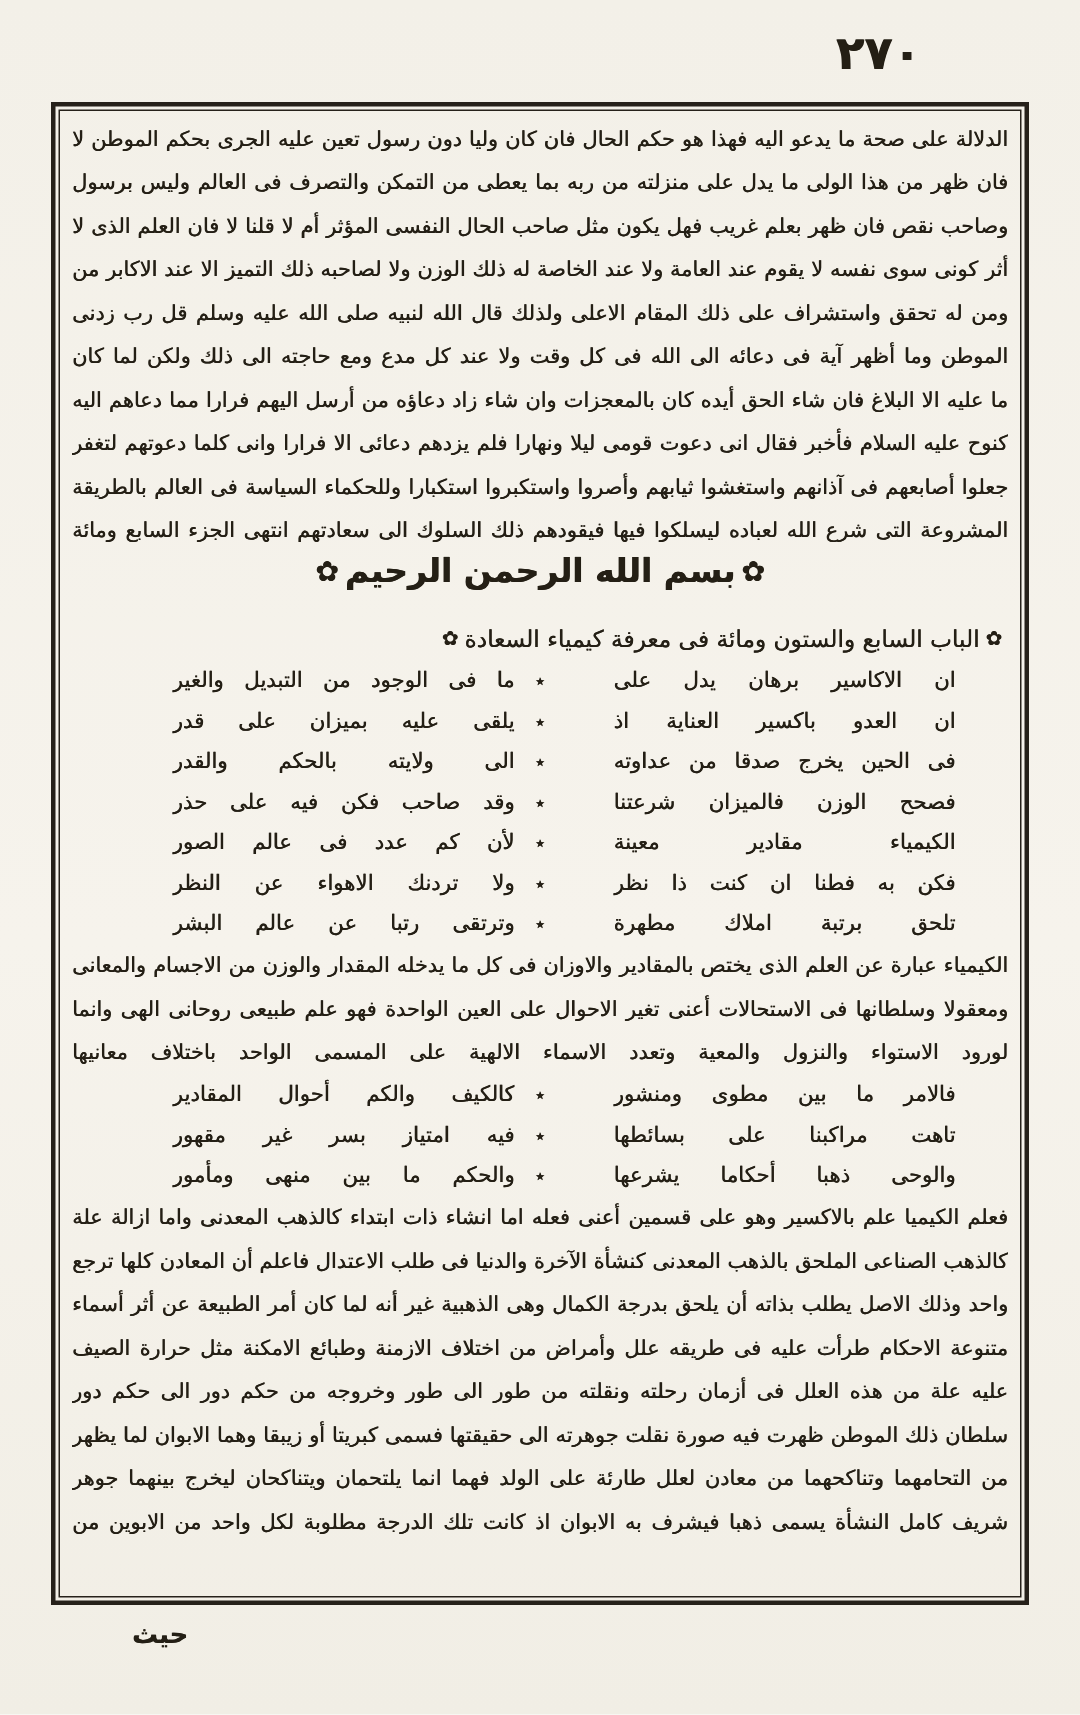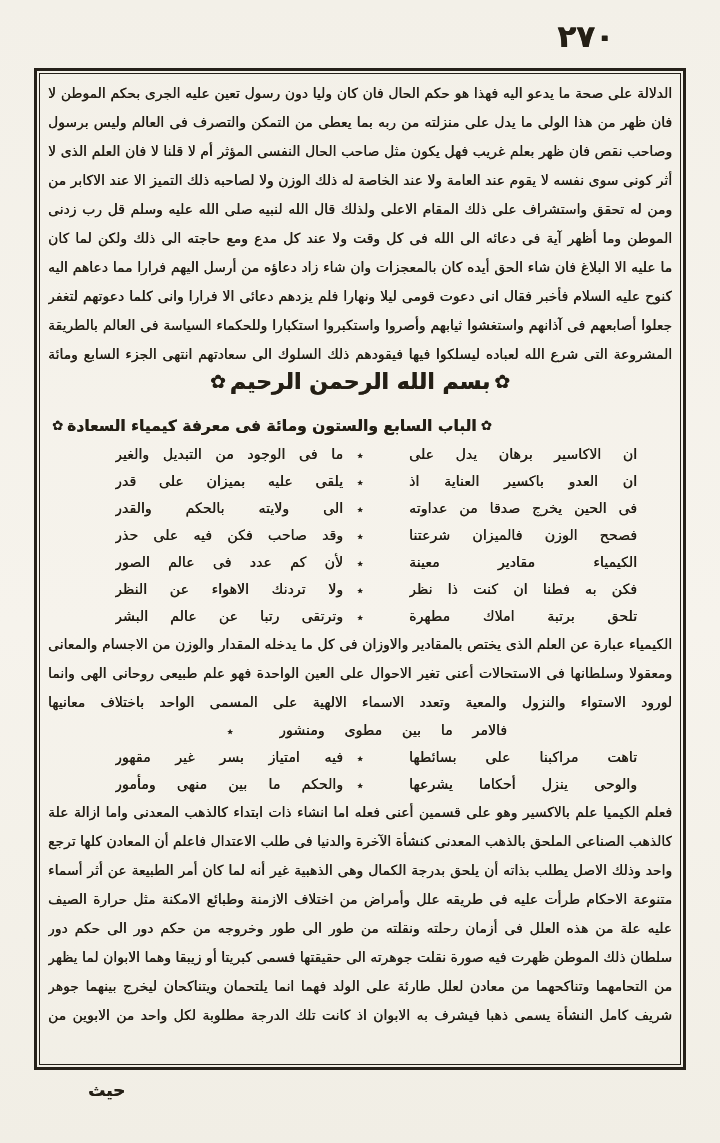--- a/index.html
+++ b/index.html
@@ -61,23 +61,23 @@
     height: 42px;
     line-height: 26px;
     text-align: center;
     font-size: 22px;
     font-weight: bold;
     text-shadow: 0.4px 0 0 currentColor;
   }
   .chapter {
     height: 30px;
     line-height: 30px;
-    text-align: left;
+    text-align: right;
     font-size: 15.5px;
-    font-weight: bold;
+    font-weight: normal;
     text-shadow: 0.3px 0 0 currentColor;
   }
   .fleuron {
     font-size: 0.85em;
     padding: 0 4px;
     vertical-align: 1px;
   }
   .verse-row {
     display: flex;
     justify-content: center;
@@ -179,28 +179,29 @@
       <span class="hemistich">وترتقى رتبا عن عالم البشر</span>
     </div>
 
     <div class="prose-line">الكيمياء عبارة عن العلم الذى يختص بالمقادير والاوزان فى كل ما يدخله المقدار والوزن من الاجسام والمعانى محسوسا</div>
     <div class="prose-line">ومعقولا وسلطانها فى الاستحالات أعنى تغير الاحوال على العين الواحدة فهو علم طبيعى روحانى الهى وانما قلنا الهى</div>
     <div class="prose-line">لورود الاستواء والنزول والمعية وتعدد الاسماء الالهية على المسمى الواحد باختلاف معانيها</div>
 
     <div class="verse-row">
       <span class="hemistich">فالامر ما بين مطوى ومنشور</span>
       <span class="verse-sep">٭</span>
+      <span class="hemistich">كالكيف والكم أحوال المقادير</span>
     </div>
     <div class="verse-row">
       <span class="hemistich">تاهت مراكبنا على بسائطها</span>
       <span class="verse-sep">٭</span>
       <span class="hemistich">فيه امتياز بسر غير مقهور</span>
     </div>
     <div class="verse-row">
-      <span class="hemistich">والوحى ينزل أحكاما يشرعها</span>
+      <span class="hemistich">والوحى ذهبا أحكاما يشرعها</span>
       <span class="verse-sep">٭</span>
       <span class="hemistich">والحكم ما بين منهى ومأمور</span>
     </div>
 
     <div class="prose-line">فعلم الكيميا علم بالاكسير وهو على قسمين أعنى فعله اما انشاء ذات ابتداء كالذهب المعدنى واما ازالة علة ومرض</div>
     <div class="prose-line">كالذهب الصناعى الملحق بالذهب المعدنى كنشأة الآخرة والدنيا فى طلب الاعتدال فاعلم أن المعادن كلها ترجع الى أصل</div>
     <div class="prose-line">واحد وذلك الاصل يطلب بذاته أن يلحق بدرجة الكمال وهى الذهبية غير أنه لما كان أمر الطبيعة عن أثر أسماء الهية</div>
     <div class="prose-line">متنوعة الاحكام طرأت عليه فى طريقه علل وأمراض من اختلاف الازمنة وطبائع الامكنة مثل حرارة الصيف وبرد</div>
     <div class="prose-line">عليه علة من هذه العلل فى أزمان رحلته ونقلته من طور الى طور وخروجه من حكم دور الى حكم دور واستحكم فيه</div>
     <div class="prose-line">سلطان ذلك الموطن ظهرت فيه صورة نقلت جوهرته الى حقيقتها فسمى كبريتا أو زيبقا وهما الابوان لما يظهر</div>

